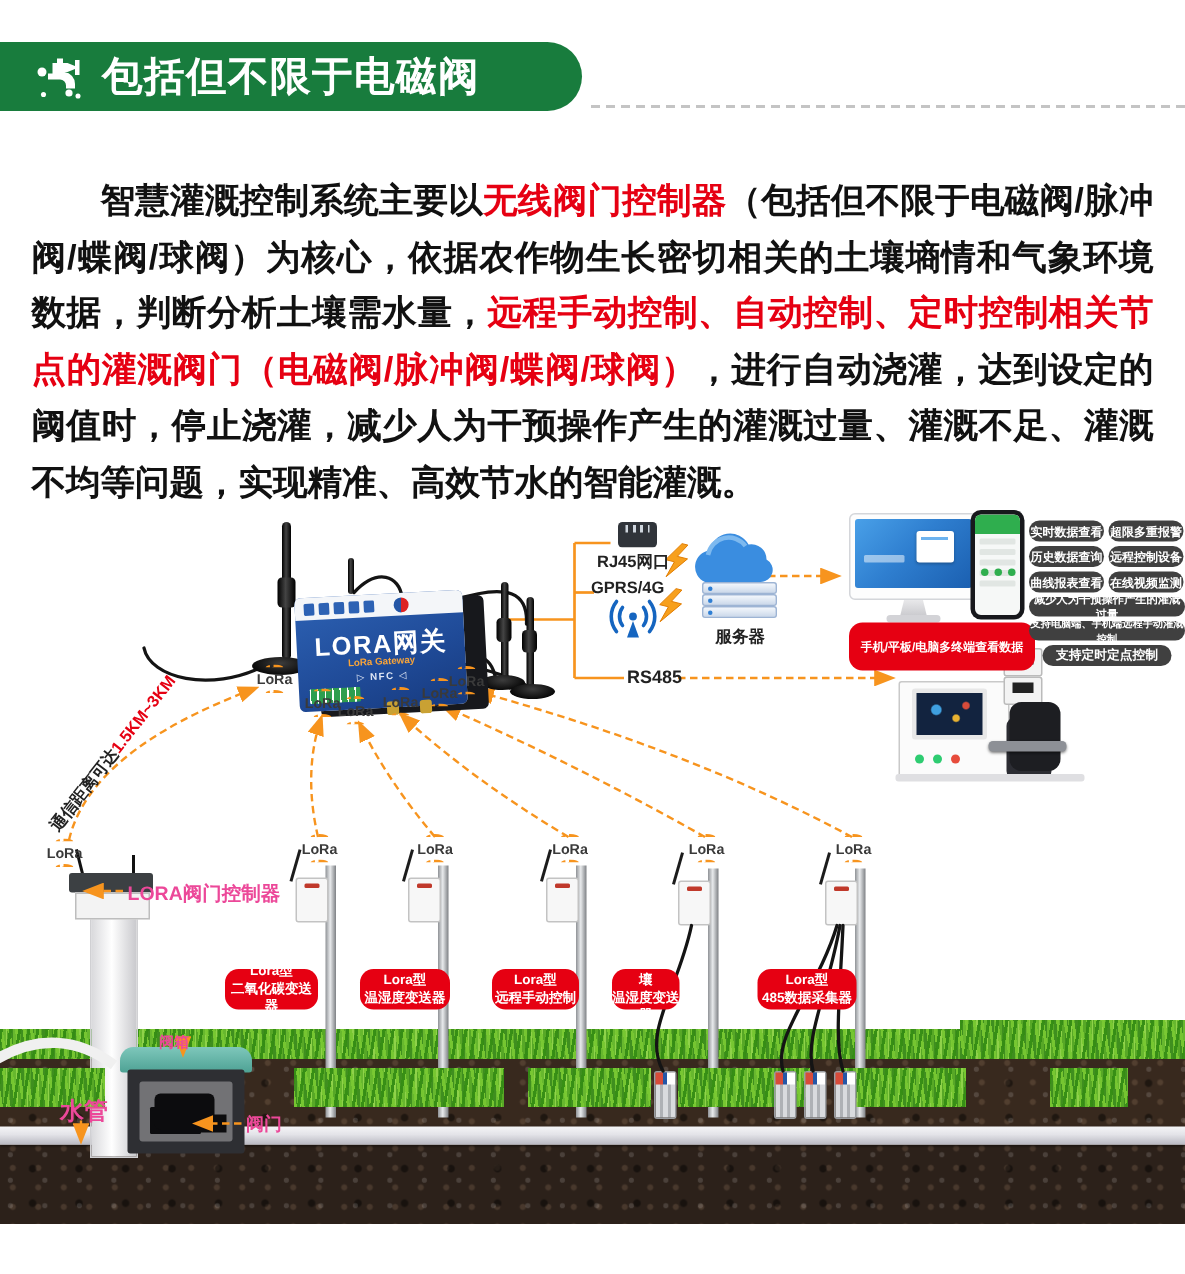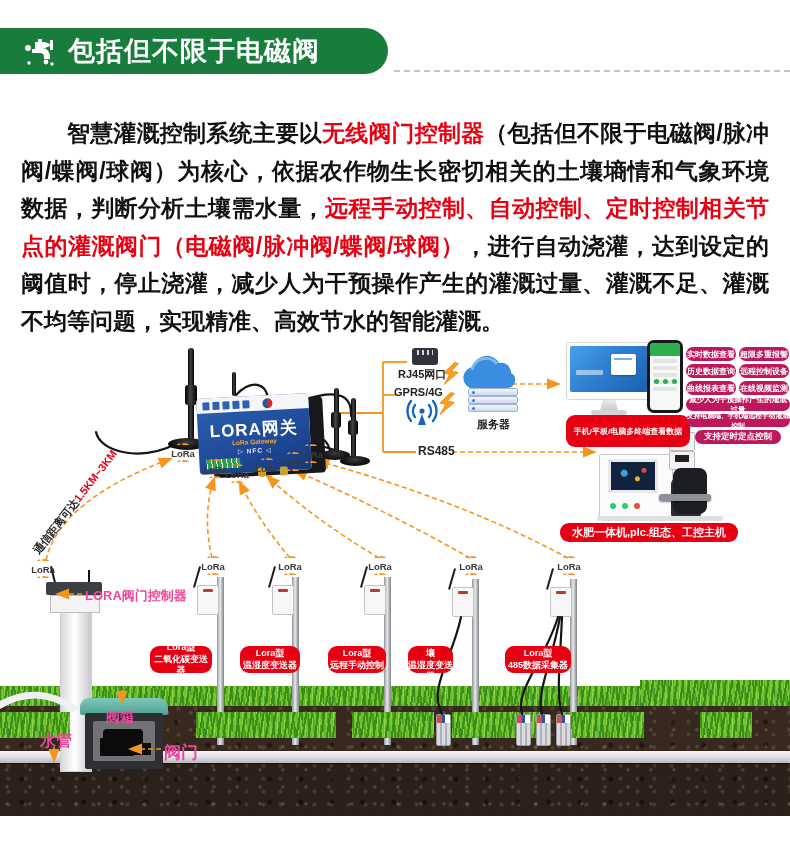--- a/index.html
+++ b/index.html
@@ -23,21 +23,21 @@
   .lbl{font-weight:bold;color:#222;font-size:11px;white-space:nowrap;z-index:7;}
   .redlbl{font-weight:bold;color:#ec4899;white-space:nowrap;z-index:8;}
   .lora{font-weight:bold;color:#3a3a3a;font-size:9.5px;white-space:nowrap;z-index:7;
         text-align:center;width:26px;}
   .lora::before,.lora::after{content:"";display:block;width:12px;margin:0 auto 1px auto;
         border-top:2px dashed #f7941e;height:2px;border-radius:50%;}
   .lora::after{margin-top:1px;}
 
   .pillr{background:#e60012;color:#fff;font-weight:bold;border-radius:9px;text-align:center;
          z-index:8;display:flex;flex-direction:column;justify-content:center;}
-  .pillo{background:#be185d;color:#fff;font-weight:bold;border-radius:7px;text-align:center;
+  .pillo{background:#404040;color:#fff;font-weight:bold;border-radius:7px;text-align:center;
          display:flex;align-items:center;justify-content:center;}
 
   
   .features{left:686px;top:347px;width:104px;display:flex;flex-direction:column;gap:3px;z-index:8;}
   .frow{display:flex;gap:3px;}
   .fsm{width:50px;height:14px;font-size:8px;}
   .fwide{width:104px;height:13px;font-size:7.5px;}
   .fwide2{width:104px;height:13px;font-size:6.8px;}
   .flast{width:86px;height:14px;font-size:8.5px;margin:0 auto;}
 
@@ -382,23 +382,20 @@
     <div class="tb1">
         <i></i>
       </div>
     <div class="tb1" style="top:19px">
         <i></i>
       </div>
     <div class="pipe"></div>
     <div class="pump"></div>
     <div class="base"></div>
   </div>
-  <div class="abs pillr" style="left:560px;top:523px;width:178px;height:19px;font-size:11px">
-      <span>水肥一体机,plc.组态、工控主机</span>
-    </div>
 
   <div class="abs range-lbl">
     <span>通信距离可达</span><span class="red">1.5KM~3KM</span>
   </div>
 
   <div class="abs lora" style="left:30px;top:559px"><span>LoRa</span></div>
   <div class="abs vc-ant"></div>
   <div class="abs vc-ant2"></div>
   <div class="abs vc-cap"></div>
   <div class="abs vc-body"></div>
@@ -459,17 +456,17 @@
     </div>
   <div class="abs pillr" style="left:408px;top:646px;width:45px;height:27px;font-size:9px;line-height:1.3">
     <span>Lora型土壤</span>
       <span>温湿度变送器</span>
     </div>
   <div class="abs pillr" style="left:505px;top:646px;width:66px;height:27px;font-size:9px;line-height:1.3">
     <span>Lora型</span>
       <span>485数据采集器</span>
     </div>
 
-  <div class="abs redlbl" style="left:106px;top:709px;font-size:14px">阀箱</div>
+  <div class="abs redlbl" style="left:106px;top:688px;font-size:10px">阀箱</div>
   <div class="abs redlbl" style="left:40px;top:731px;font-size:16px">水管</div>
-  <div class="abs redlbl" style="left:164px;top:741px;font-size:17px">阀门</div>
+  <div class="abs redlbl" style="left:164px;top:741px;font-size:12px">阀门</div>
 
 </div>
 
 </body></html>

